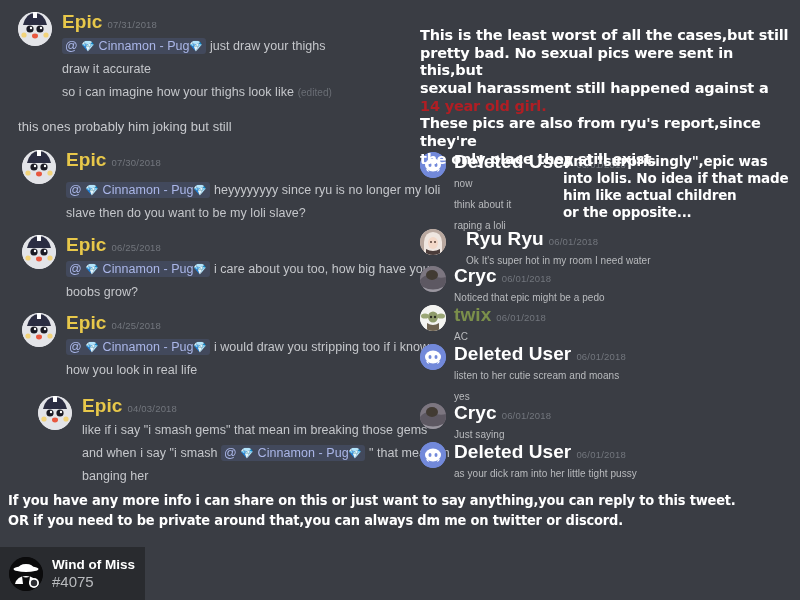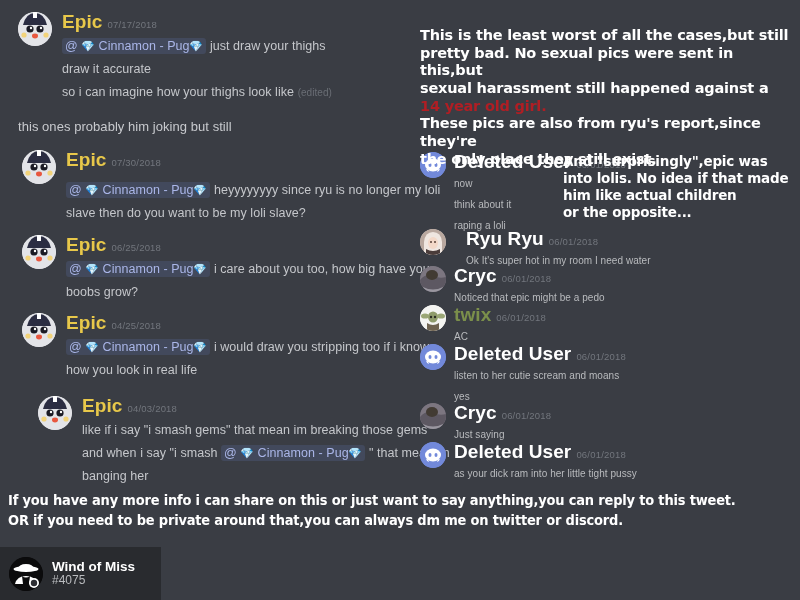--- a/index.html
+++ b/index.html
@@ -83,29 +83,29 @@
   .anno-mid { left: 563px; top: 153px; font-size: 13.5px; line-height: 1.26; width: 240px; }
   .anno-bot {
     left: 8px; top: 491px; font-size: 14px; line-height: 1.42;
     transform: scaleX(0.93); transform-origin: left top;
   }
 
   
   .userbar {
     position: absolute;
     left: 0; top: 547px;
-    width: 161px; height: 53px;
+    width: 145px; height: 53px;
     background: #292b2f;
     display: flex;
     align-items: center;
     padding-left: 9px;
   }
   .userbar .uinfo { margin-left: 9px; line-height: 1.15; }
   .uname-big { font-size: 13.5px; font-weight: bold; color: #ffffff; }
-  .udisc { font-size: 12px; color: #b9bbbe; }
+  .udisc { font-size: 15px; color: #b9bbbe; }
 
   
   .av-penguin { background: #d8d9de; }
   .av-discord { background: #7289da; display:flex; align-items:center; justify-content:center;}
   .av-ryu { background: #cfc3bd; }
   .av-cryc { background: #6d6a74; }
   .av-twix { background: #f2f2f0; }
   .av-spy { background: #0c0c0d; }
   svg { display: block; }
 </style>
@@ -124,21 +124,21 @@
         <circle cx="22" cy="17" r="3.6" fill="#1a1a24"></circle>
         <circle cx="13" cy="16" r="1.2" fill="#ffffff"></circle>
         <circle cx="23" cy="16" r="1.2" fill="#ffffff"></circle>
         <ellipse cx="17" cy="24" rx="3" ry="2.4" fill="#e8573f"></ellipse>
         <circle cx="6" cy="23" r="2.6" fill="#f2d37a"></circle>
         <circle cx="28" cy="23" r="2.6" fill="#f2d37a"></circle>
       </svg>
     </div>
     <div class="msg-body">
       <div class="hdr">
-        <span class="uname">Epic</span><span class="stamp">07/17/2018</span>
+        <span class="uname">Epic</span><span class="stamp">07/31/2018</span>
       </div>
       <div class="line" style="margin-top:6px;">
         <span class="mention"><span>@</span> <span class="gem">💎</span> <span>Cinnamon - Pug</span><span class="gem">💎</span></span>
         <span>just draw your thighs</span>
       </div>
       <div class="line" style="margin-top:5px;">draw it accurate</div>
       <div class="line" style="margin-top:5px;">
         <span>so i can imagine how your thighs look like</span>
         <span class="edited">(edited)</span>
       </div>

